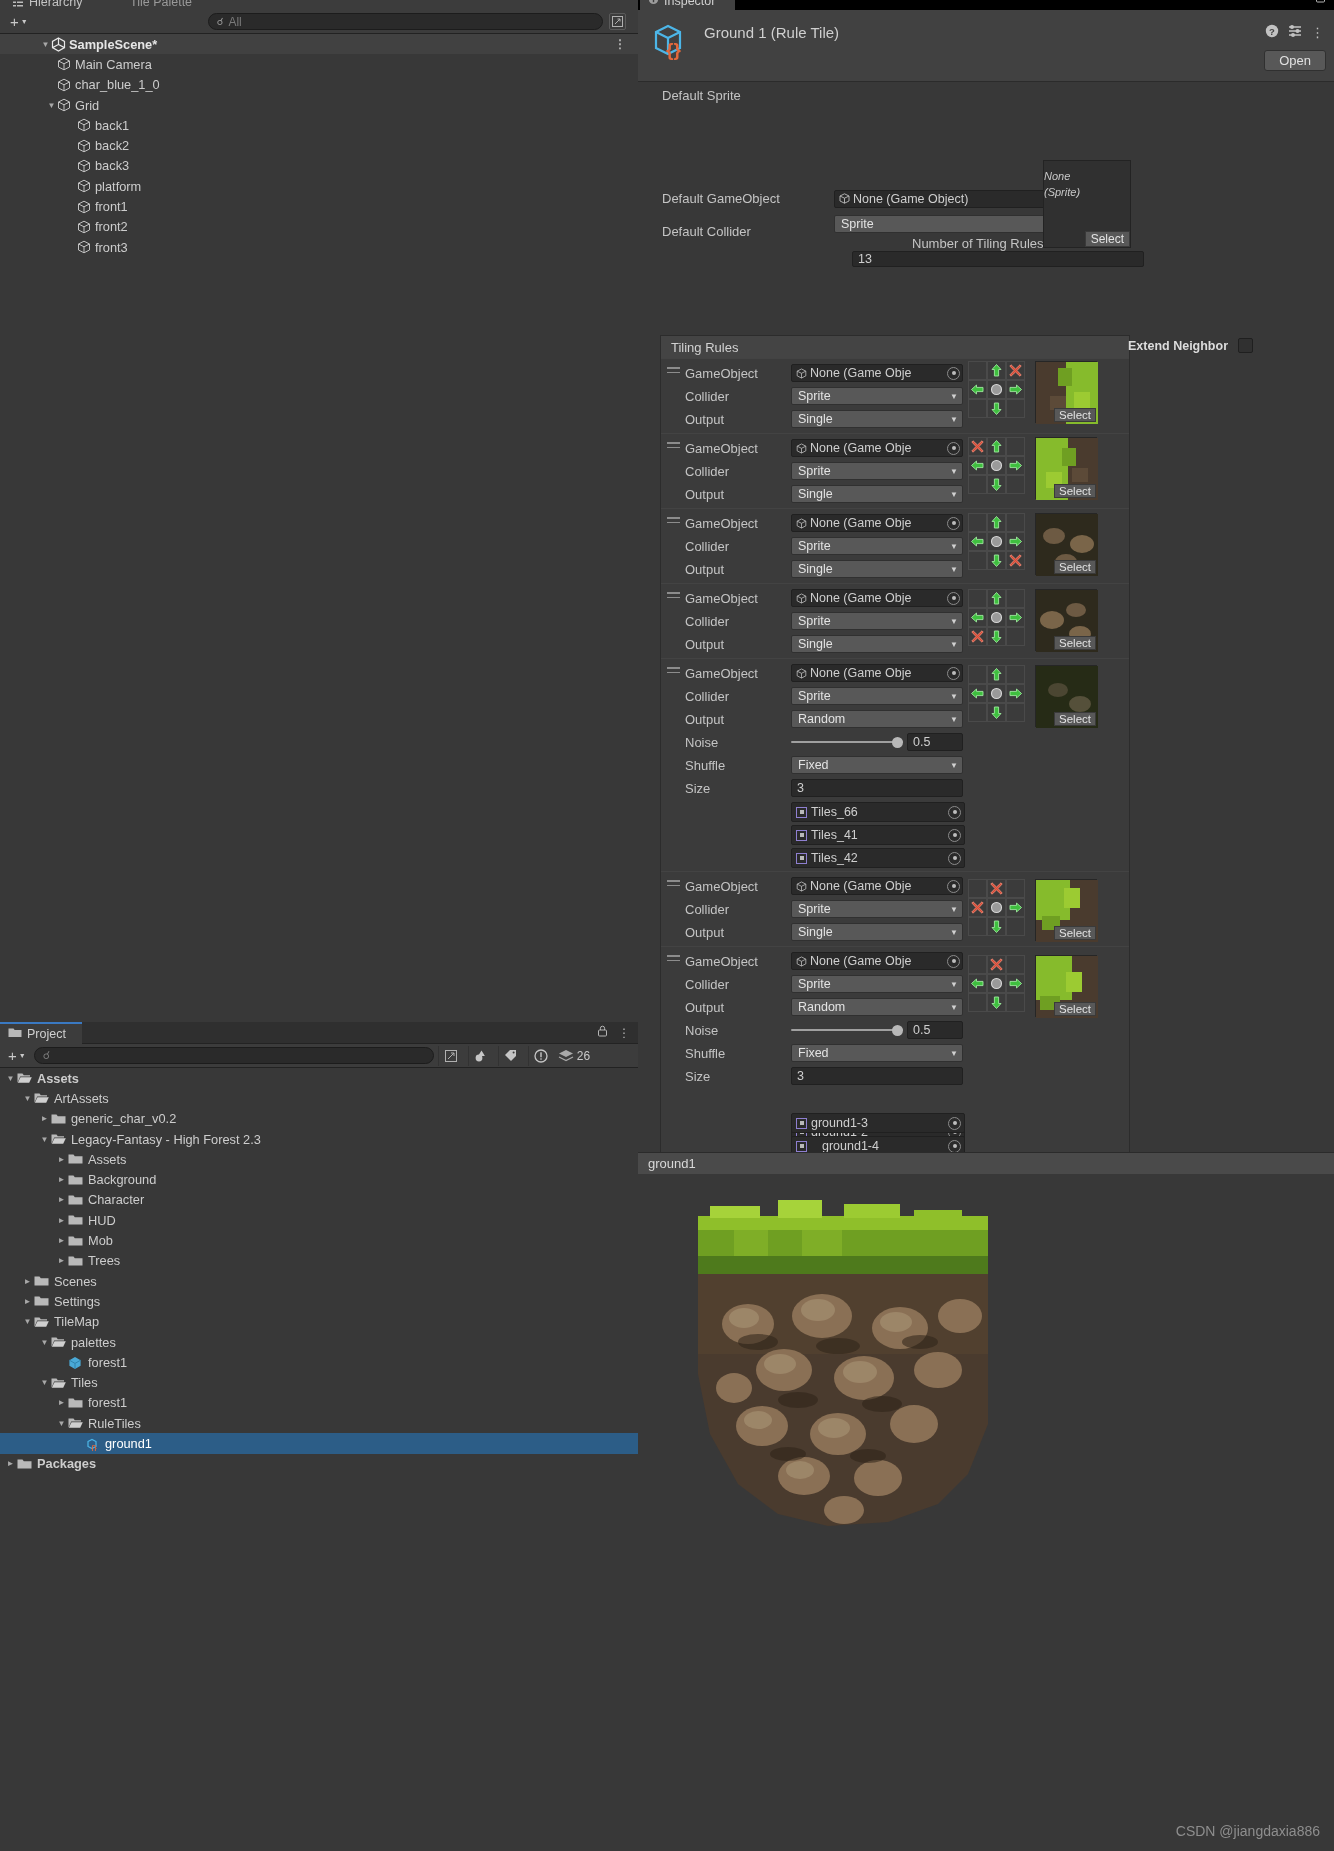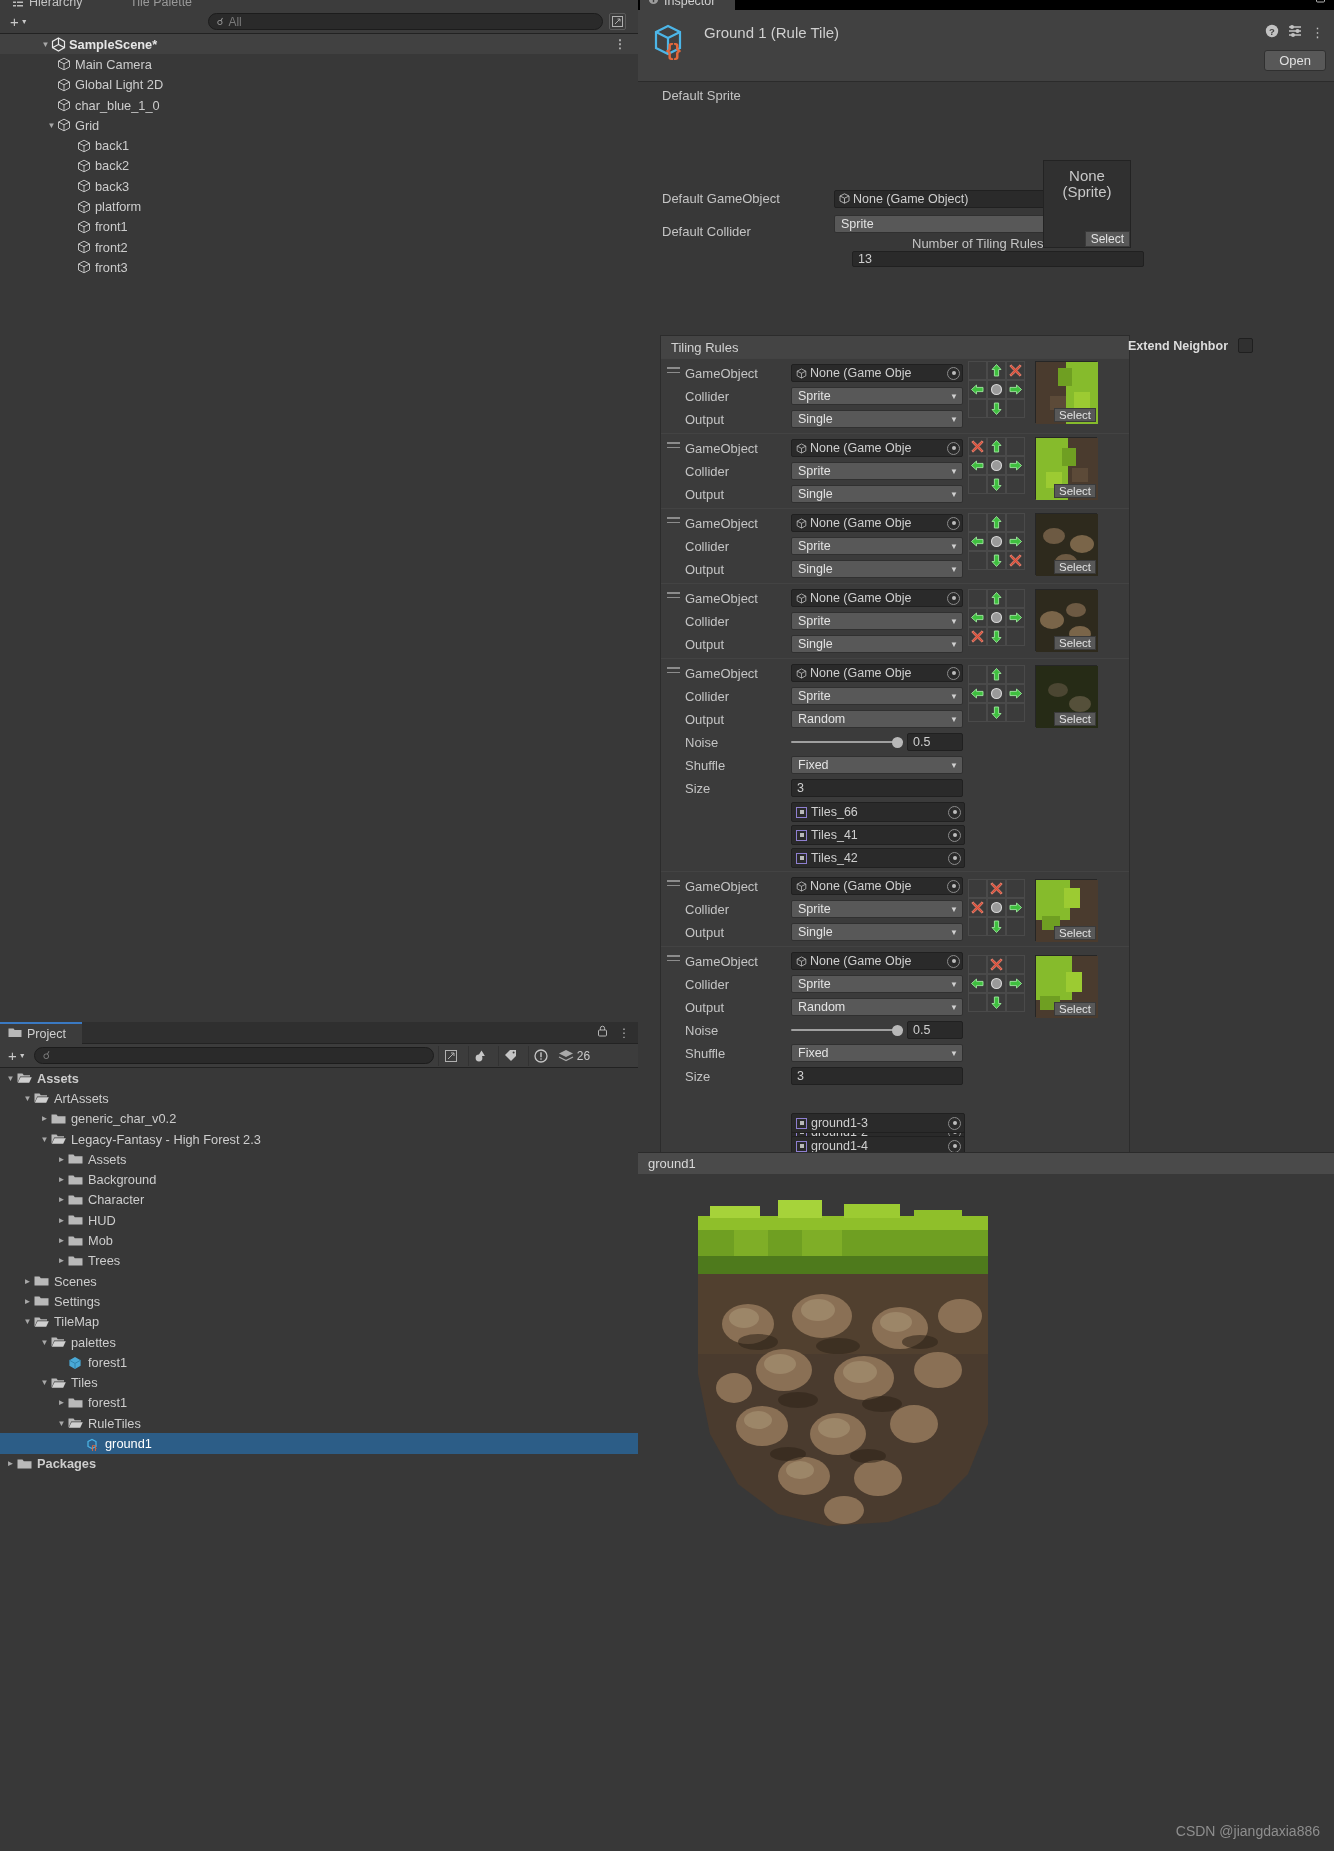--- a/index.html
+++ b/index.html
@@ -91,21 +91,21 @@
                 align-items:center; justify-content:center; flex:0 0 13px;}
   .dot-target::after { content:""; width:4px; height:4px; border-radius:50%; background:#bdbdbd; }
   .dropdown { background:#585858; border:1px solid #303030; border-radius:2px; height:18px;
               display:flex; align-items:center; justify-content:space-between; padding:0 4px 0 6px;
               font-size:12.5px; color:#e3e3e3; }
   .dropdown .arr { font-size:8px; color:#d0d0d0; }
   .numfield { background:#2a2a2a; border:1px solid #202020; border-radius:2px; height:18px;
               display:flex; align-items:center; padding:0 5px; font-size:12.5px; color:#cfcfcf;}
 
   .sprite-box { position:absolute; background:#303030; border:1px solid #232323; }
-  .sprite-box .none-lbl { text-align:center; font-size:15px; color:#c8c8c8; padding-top:7px; line-height:16px;}
+  .sprite-box .none-lbl { font-size:11px; color:#c8c8c8; padding-top:7px; line-height:16px;font-style:italic;}
   .select-chip { position:absolute; right:0; bottom:0; background:#585858; border:1px solid #3a3a3a;
                  font-size:12px; color:#e2e2e2; padding:0px 5px; }
 
   .rules-frame { position:absolute; border:1px solid #2c2c2c; background:#3b3b3b; }
   .rules-hdr { height:22px; background:#444444; display:flex; align-items:center; justify-content:space-between;
                padding:0 6px 0 10px; font-size:13px; color:#d2d2d2;}
   .chk { width:15px; height:15px; background:#303030; border:1px solid #1f1f1f; border-radius:2px; }
 
   .rule { position:relative; border-top:1px solid #434343; }
   .drag-handle { position:absolute; left:6px; top:8px; width:13px; height:8px; }
@@ -186,28 +186,20 @@
       <span>SampleScene*</span>
       <span class="dots">⋮</span>
         </div>
         <div class="row">
       <span style="width:46px"></span>
       <span class="tw empty">►</span>
       <span class="cube"><svg width="14" height="14" viewBox="0 0 14 14">
               <path d="M1.5 4 L7 1.2 L12.5 4 L12.5 10 L7 12.8 L1.5 10 z M1.5 4 L7 6.8 L12.5 4 M7 6.8 L7 12.8" fill="none" stroke="#c2c2c2" stroke-width="1"></path>
             </svg></span>
       <span>Main Camera</span>
-        </div>
-        <div class="row">
-      <span style="width:46px"></span>
-      <span class="tw empty">►</span>
-      <span class="cube"><svg width="14" height="14" viewBox="0 0 14 14">
-              <path d="M1.5 4 L7 1.2 L12.5 4 L12.5 10 L7 12.8 L1.5 10 z M1.5 4 L7 6.8 L12.5 4 M7 6.8 L7 12.8" fill="none" stroke="#c2c2c2" stroke-width="1"></path>
-            </svg></span>
-      <span>Global Light 2D</span>
         </div>
         <div class="row">
       <span style="width:46px"></span>
       <span class="tw empty">►</span>
       <span class="cube"><svg width="14" height="14" viewBox="0 0 14 14">
               <path d="M1.5 4 L7 1.2 L12.5 4 L12.5 10 L7 12.8 L1.5 10 z M1.5 4 L7 6.8 L12.5 4 M7 6.8 L7 12.8" fill="none" stroke="#c2c2c2" stroke-width="1"></path>
             </svg></span>
       <span>char_blue_1_0</span>
         </div>
         <div class="row">
@@ -920,21 +912,21 @@
             <div class="spritefield">
               <span style="display:flex;align-items:center;gap:4px;">
                     <span class="sp-ico"></span>
                     <span>ground1-3</span>
                   </span>
               <span class="dot-target"></span>
             </div>
               </div>
               <div style="position:absolute; left:130px; top:189px; width:174px;">
             <div class="spritefield">
-              <span style="display:flex;align-items:center;gap:4px;">
+              <span style="display:flex;align-items:center;gap:15px;">
                     <span class="sp-ico"></span>
                     <span>ground1-4</span>
                   </span>
               <span class="dot-target"></span>
             </div>
               </div>
             </div>
             <div class="rule" style="height:75px;">
       <span class="drag-handle">
                 <i></i>

